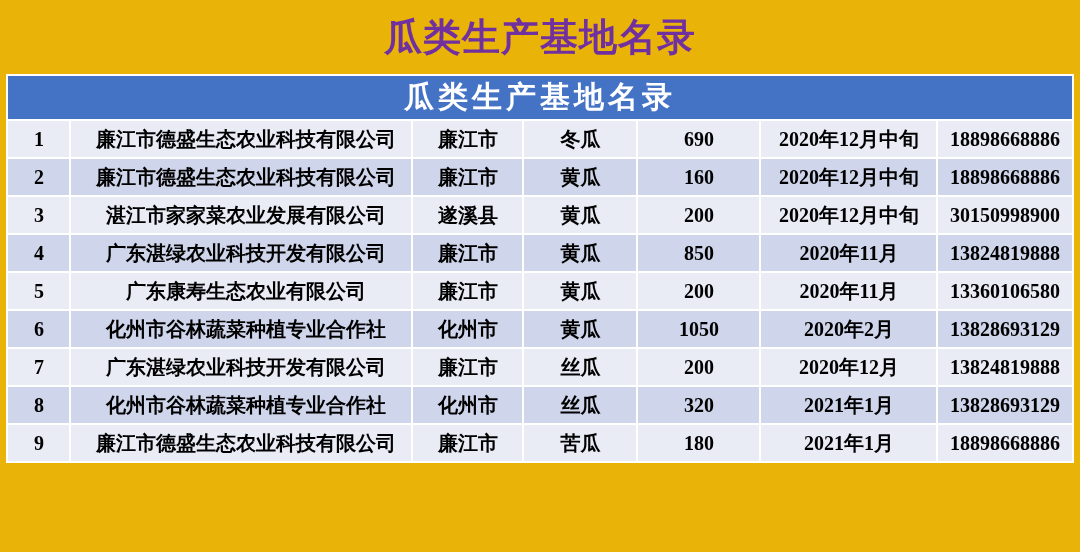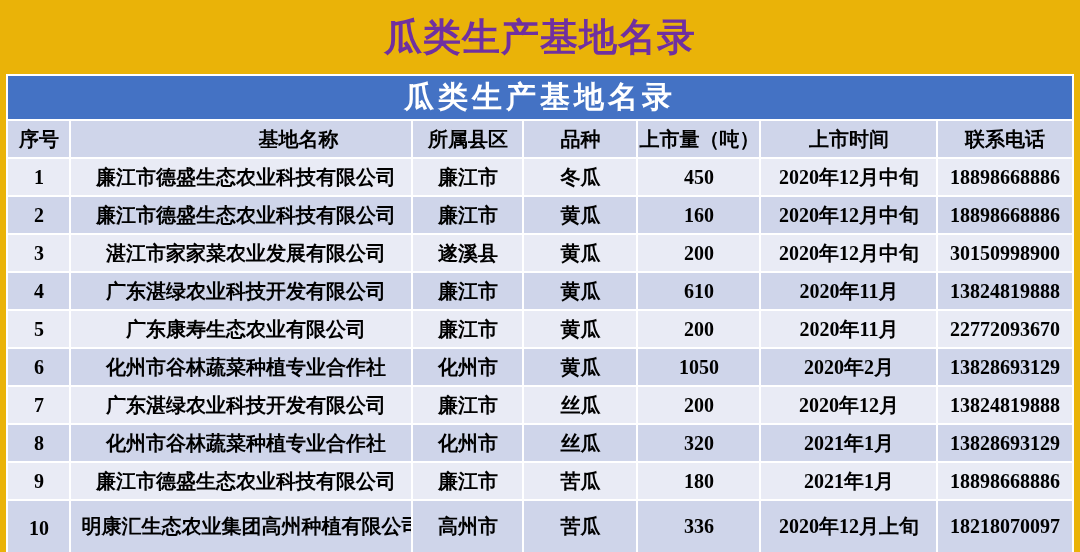--- a/index.html
+++ b/index.html
@@ -80,37 +80,28 @@
       <col style="width:111px">
       <col style="width:114px">
       <col style="width:123px">
       <col style="width:177px">
       <col style="width:135px">
     </colgroup>
     <thead>
       <tr class="banner-row">
         <td colspan="7">瓜类生产基地名录</td>
       </tr>
-      <tr class="header-row">
-        <th>序号</th>
-        <th class="h-name">基地名称</th>
-        <th>所属县区</th>
-        <th>品种</th>
-        <th>上市量（吨）</th>
-        <th>上市时间</th>
-        <th>联系电话</th>
-      </tr>
     </thead>
     <tbody>
       <tr>
         <td>1</td>
         <td class="c-name">廉江市德盛生态农业科技有限公司</td>
         <td>廉江市</td>
         <td>冬瓜</td>
-        <td>450</td>
+        <td>690</td>
         <td>2020年12月中旬</td>
         <td>18898668886</td>
       </tr>
       <tr>
         <td>2</td>
         <td class="c-name">廉江市德盛生态农业科技有限公司</td>
         <td>廉江市</td>
         <td>黄瓜</td>
         <td>160</td>
         <td>2020年12月中旬</td>
@@ -123,32 +114,32 @@
         <td>黄瓜</td>
         <td>200</td>
         <td>2020年12月中旬</td>
         <td>30150998900</td>
       </tr>
       <tr>
         <td>4</td>
         <td class="c-name">广东湛绿农业科技开发有限公司</td>
         <td>廉江市</td>
         <td>黄瓜</td>
-        <td>610</td>
+        <td>850</td>
         <td>2020年11月</td>
         <td>13824819888</td>
       </tr>
       <tr>
         <td>5</td>
         <td class="c-name">广东康寿生态农业有限公司</td>
         <td>廉江市</td>
         <td>黄瓜</td>
         <td>200</td>
         <td>2020年11月</td>
-        <td>22772093670</td>
+        <td>13360106580</td>
       </tr>
       <tr>
         <td>6</td>
         <td class="c-name">化州市谷林蔬菜种植专业合作社</td>
         <td>化州市</td>
         <td>黄瓜</td>
         <td>1050</td>
         <td>2020年2月</td>
         <td>13828693129</td>
       </tr>
@@ -172,25 +163,16 @@
       </tr>
       <tr>
         <td>9</td>
         <td class="c-name">廉江市德盛生态农业科技有限公司</td>
         <td>廉江市</td>
         <td>苦瓜</td>
         <td>180</td>
         <td>2021年1月</td>
         <td>18898668886</td>
       </tr>
-      <tr class="tall">
-        <td class="va-top">10</td>
-        <td class="c-name">明康汇生态农业集团高州种植有限公司</td>
-        <td>高州市</td>
-        <td>苦瓜</td>
-        <td>336</td>
-        <td>2020年12月上旬</td>
-        <td>18218070097</td>
-      </tr>
     </tbody>
   </table>
 
 </div>
 
 </body></html>

